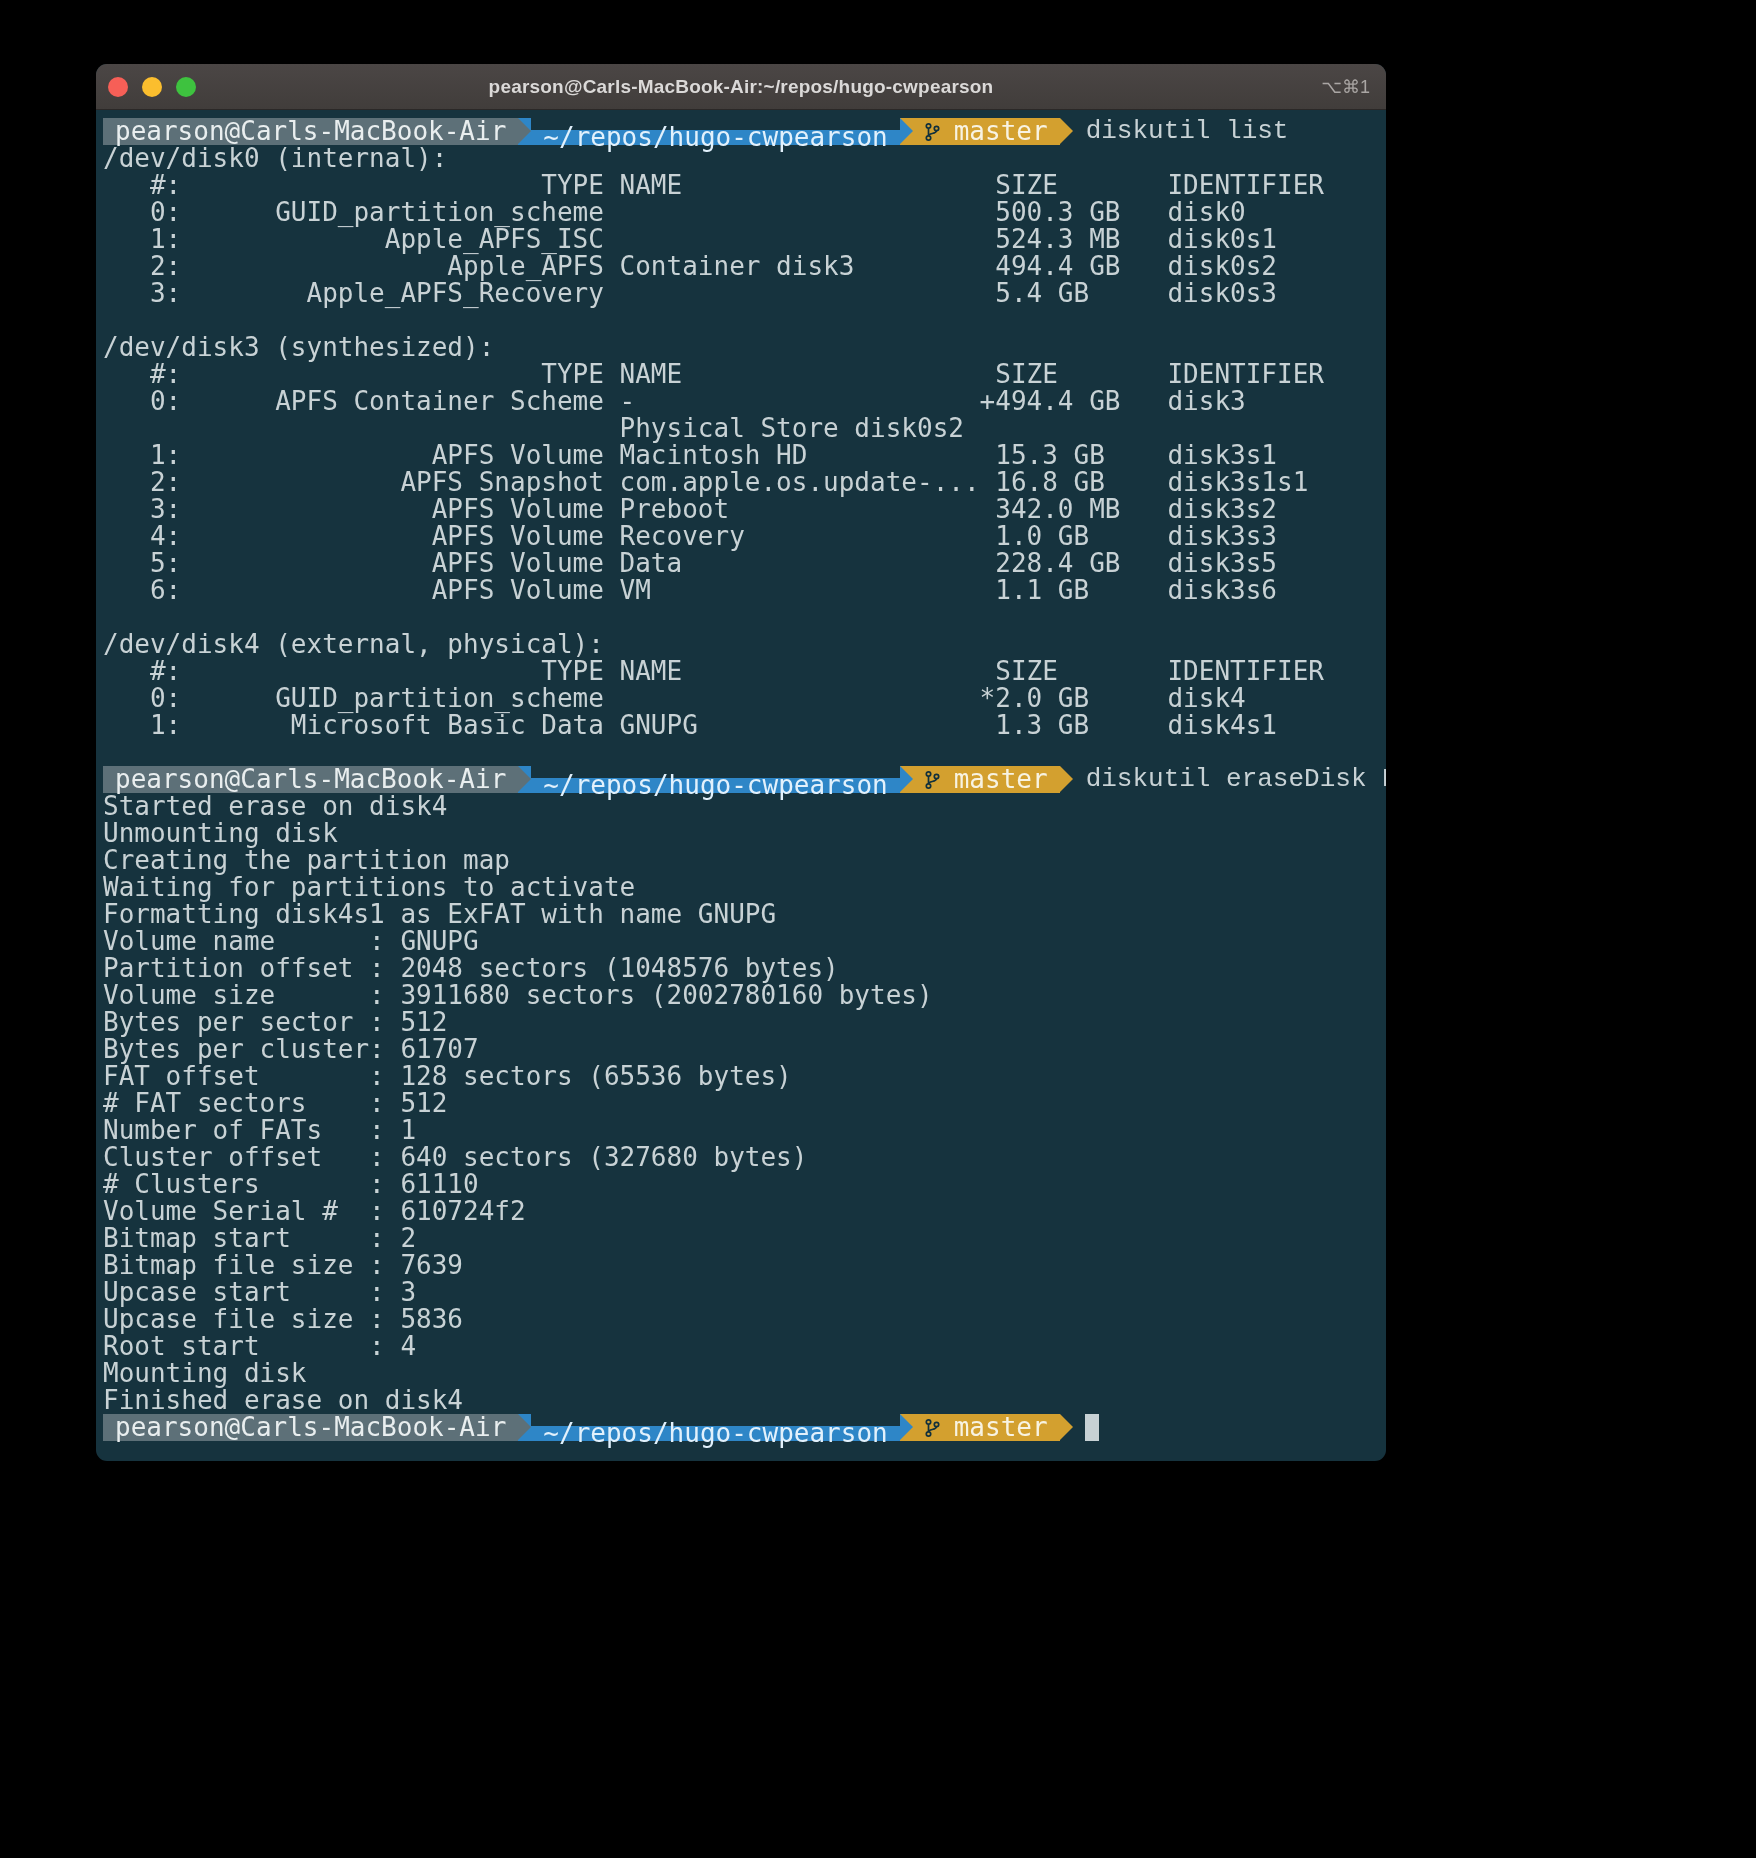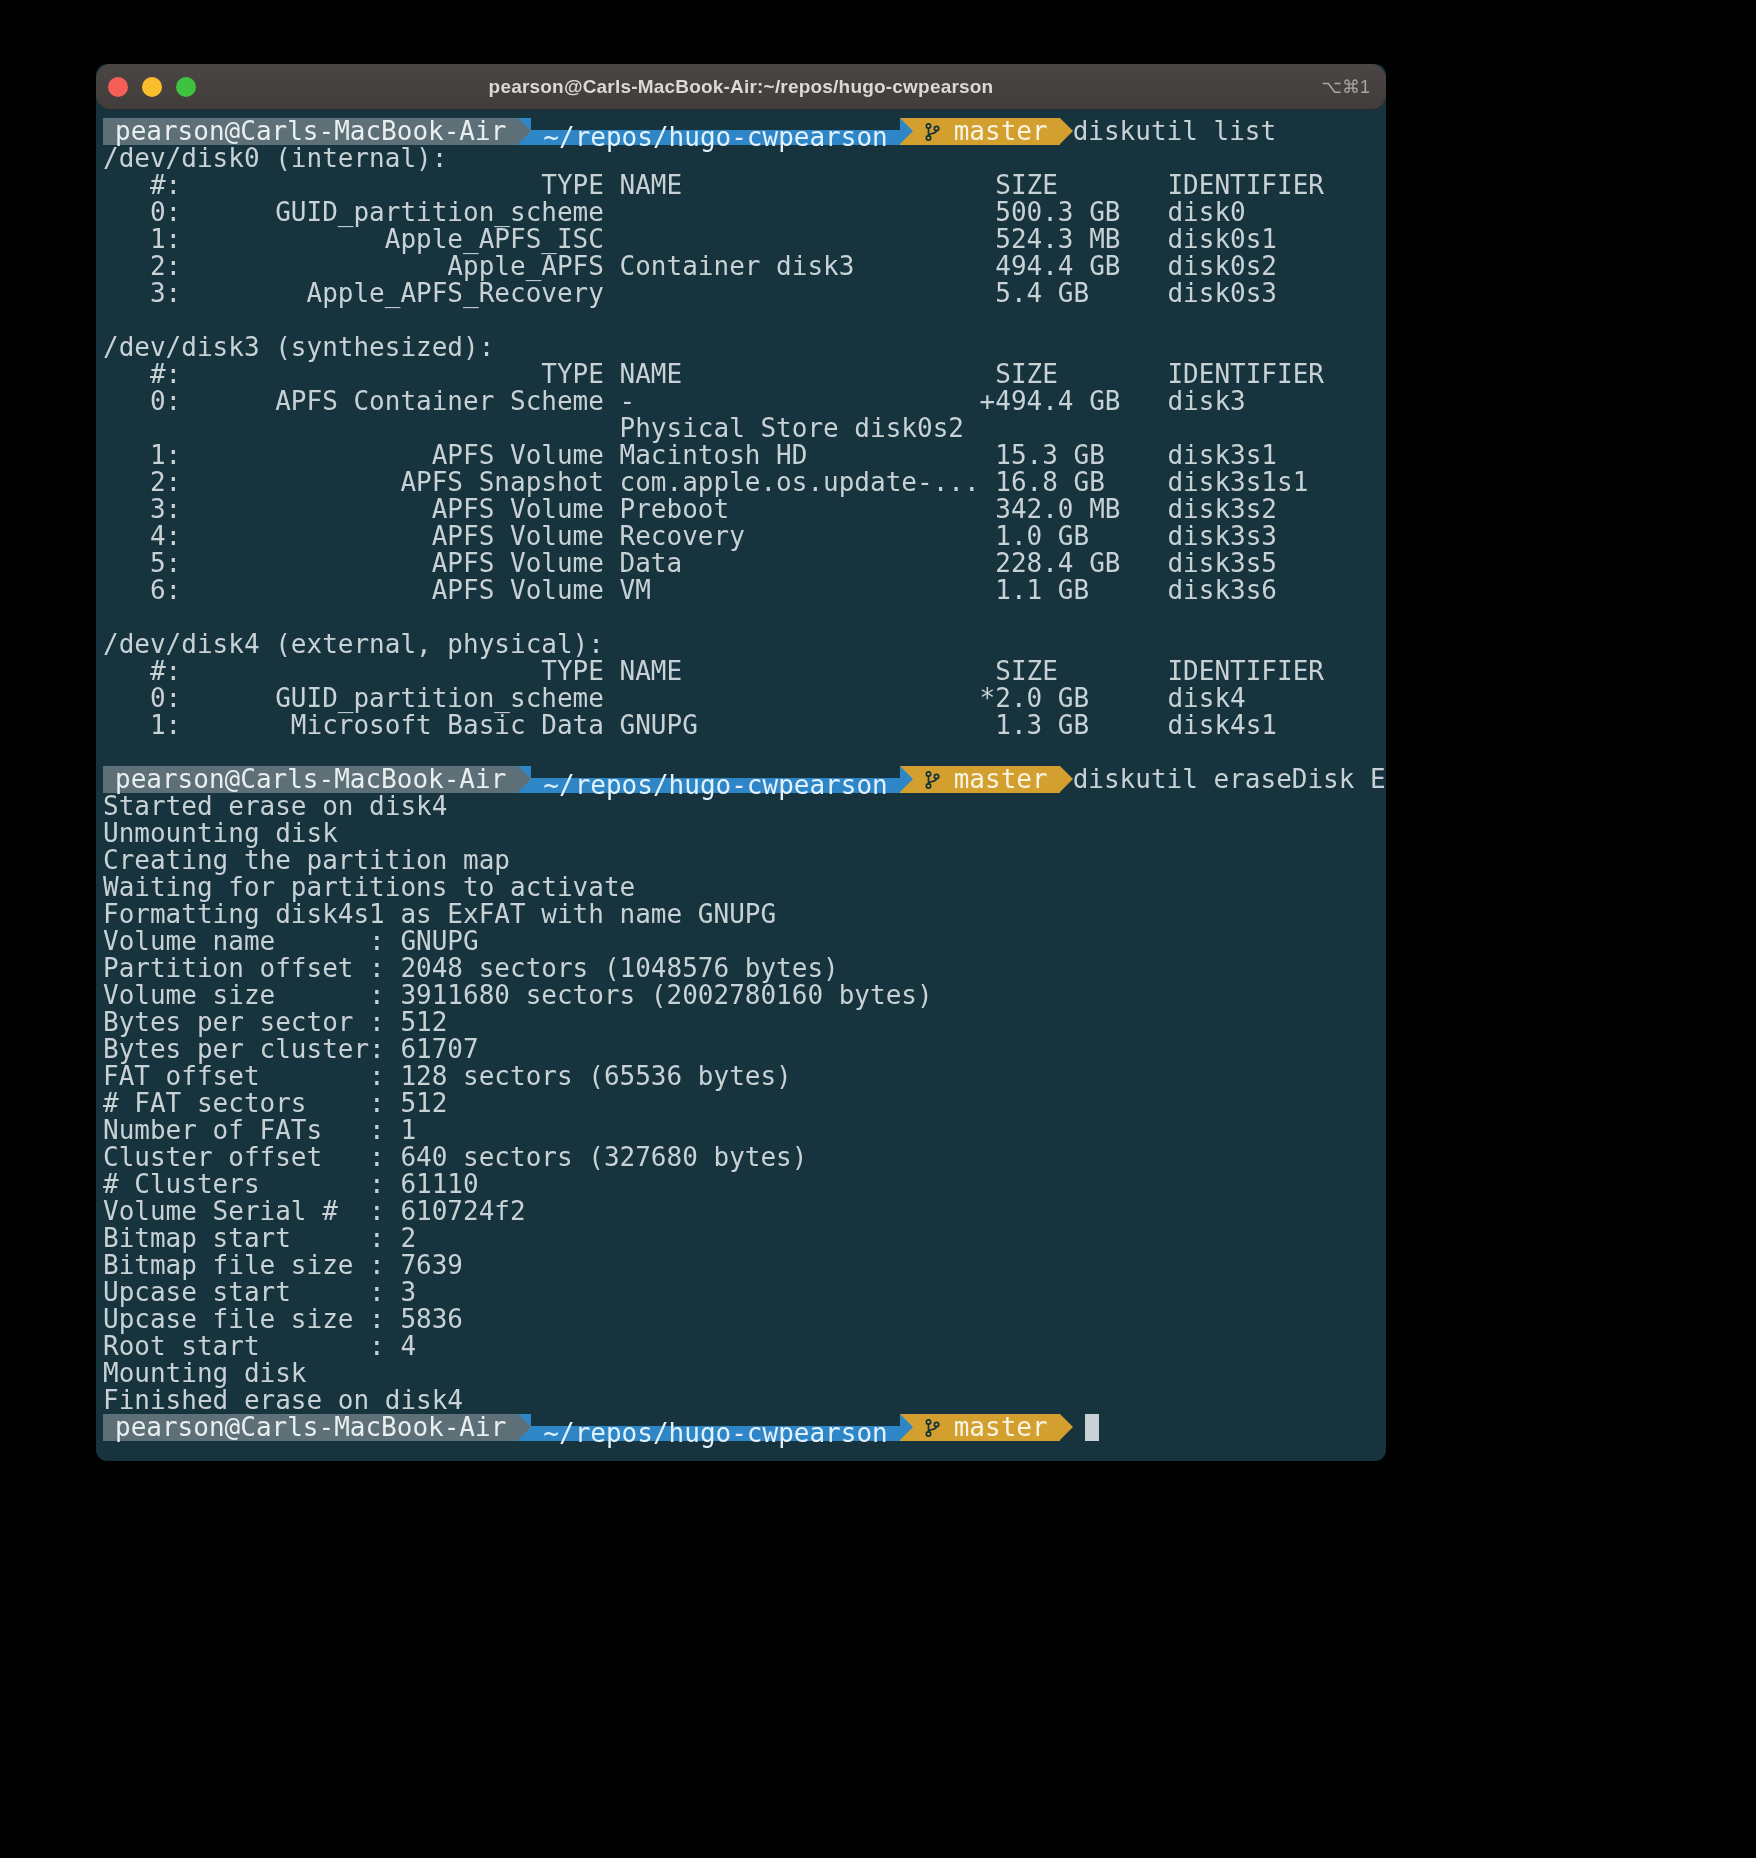--- a/index.html
+++ b/index.html
@@ -11,21 +11,21 @@
   .window {
     position:absolute; left:96px; top:64px; width:1290px; height:1397px;
     border-radius:11px; overflow:hidden;
     background:var(--terminal-bg, #16333e);
     box-shadow:0 18px 60px rgba(0,0,0,.65);
   }
   .titlebar {
     height:46px; position:relative;
     background:linear-gradient(var(--titlebar-bg,#4b4645), #413d3b);
     border-bottom:1px solid #2b2827;
-    display:flex; align-items:center;border-radius:15px;
+    display:flex; align-items:center;
   }
   .traffic { display:flex; gap:14px; margin-left:12px; z-index:2; }
   .tl { width:20px; height:20px; border-radius:50%; display:inline-block; }
   .tl.red    { background:var(--traffic-red,#f65f57); }
   .tl.yellow { background:var(--traffic-yellow,#fbbe2e); }
   .tl.green  { background:var(--traffic-green,#3ec23f); }
   .title {
     position:absolute; left:0; right:0; text-align:center;
     font-family:"Liberation Sans", sans-serif; font-weight:bold;
     font-size:19px; color:#dbd9d8; letter-spacing:.2px;
@@ -49,21 +49,21 @@
   .arr::before {
     content:""; position:absolute; left:0; top:0; width:0; height:0;
     border-top:13.5px solid transparent; border-bottom:13.5px solid transparent;
   }
   .arr-user  { background:var(--prompt-path-bg,#2e86c7); }
   .arr-user::before  { border-left:13px solid var(--prompt-user-bg,#5d7078); }
   .arr-path  { background:var(--prompt-branch-bg,#d3a02f); }
   .arr-path::before  { border-left:13px solid var(--prompt-path-bg,#2e86c7); }
   .arr-end   { background:transparent; }
   .arr-end::before   { border-left:13px solid var(--prompt-branch-bg,#d3a02f); }
-  .cmd { white-space:pre; color:var(--text,#c8d2d5); display:flex; align-items:center; }
+  .cmd { margin-left:13px; white-space:pre; color:var(--text,#c8d2d5); display:flex; align-items:center;font-family:Liberation Mono, monospace; }
   .cursor {
     width:14px; height:27px; margin-left:12px;
     background:var(--cursor,#c7d1d4); display:inline-block; flex:0 0 14px;
   }
   .branch-icon { display:block; }
 </style>
 </head>
 <body>
 
 <div class="window">

